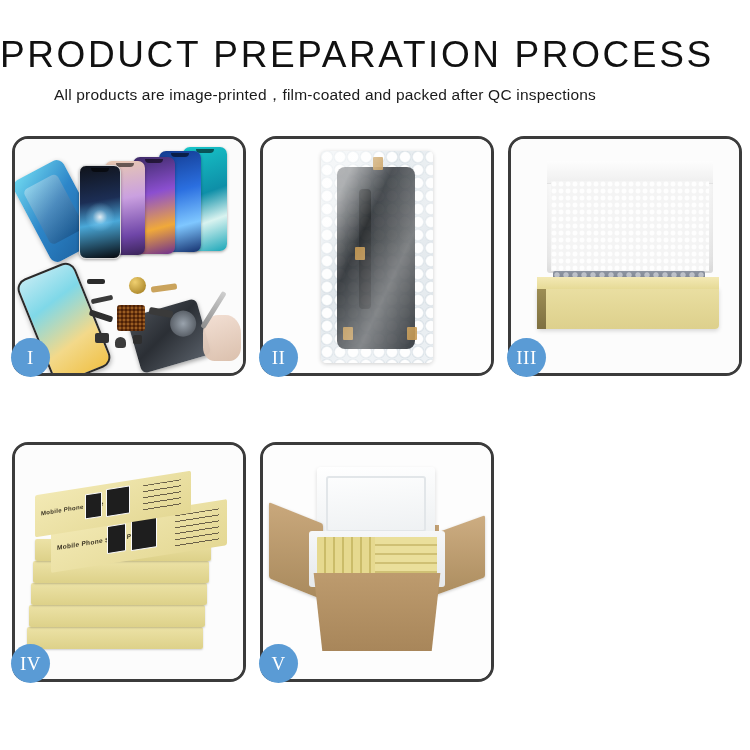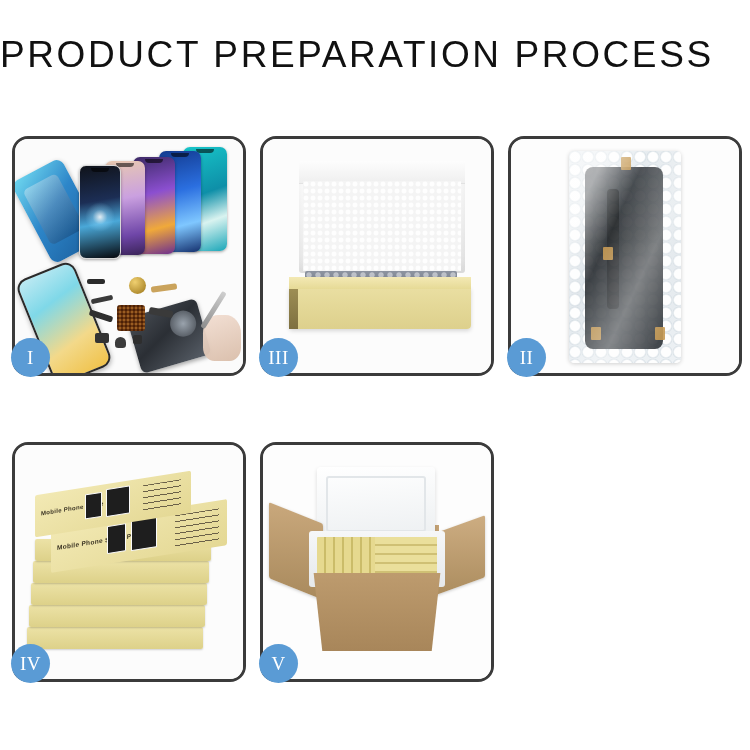--- a/index.html
+++ b/index.html
@@ -290,20 +290,21 @@
   .tp1{left:64px;top:104px;width:16px;height:16px;transform:skewY(26deg);}
   .tp2{left:66px;top:166px;width:16px;height:16px;transform:skewY(26deg);}
 </style>
 </head>
 <body>
 
 <div class="page">
 
   <div class="header">
     <div class="title">PRODUCT PREPARATION PROCESS</div>
+    <div class="subtitle">All products are image-printed，film-coated and packed after QC inspections</div>
   </div>
 
   <div class="grid">
 
     <div class="panel">
       <div class="photo p1">
         <div class="blue-screen"></div>
         <div class="fan">
           <div class="ph ph1">
               <span class="notch"></span>
@@ -336,41 +337,41 @@
           <span class="sp3"></span>
           <span class="sp4"></span>
         </div>
         <div class="hand"></div>
         <div class="driver"></div>
       </div>
       <div class="badge">I</div>
     </div>
 
     <div class="panel">
-      <div class="photo p3">
-        <div class="box3-lid"></div>
-        <div class="box3-foam"></div>
-        <div class="box3-items"></div>
-        <div class="box3-base"></div>
-      </div>
-      <div class="badge">III</div>
-    </div>
-
-    <div class="panel">
       <div class="photo p2">
         <div class="bag">
           <div class="bag-inner"></div>
           <span class="bag-tape t1"></span>
           <span class="bag-tape t2"></span>
           <span class="bag-tape t3"></span>
           <span class="bag-tape t4"></span>
           <span class="bag-sheen"></span>
         </div>
       </div>
       <div class="badge">II</div>
+    </div>
+
+    <div class="panel">
+      <div class="photo p3">
+        <div class="box3-lid"></div>
+        <div class="box3-foam"></div>
+        <div class="box3-items"></div>
+        <div class="box3-base"></div>
+      </div>
+      <div class="badge">III</div>
     </div>
 
     <div class="panel">
       <div class="photo p4">
         <div class="stack">
           <div class="bx" style="left:6px;top:168px;width:176px;height:22px;"></div>
           <div class="bx" style="left:8px;top:146px;width:176px;height:22px;"></div>
           <div class="bx" style="left:10px;top:124px;width:176px;height:22px;"></div>
           <div class="bx" style="left:12px;top:102px;width:176px;height:22px;"></div>
           <div class="bx" style="left:14px;top:80px;width:176px;height:22px;"></div>

